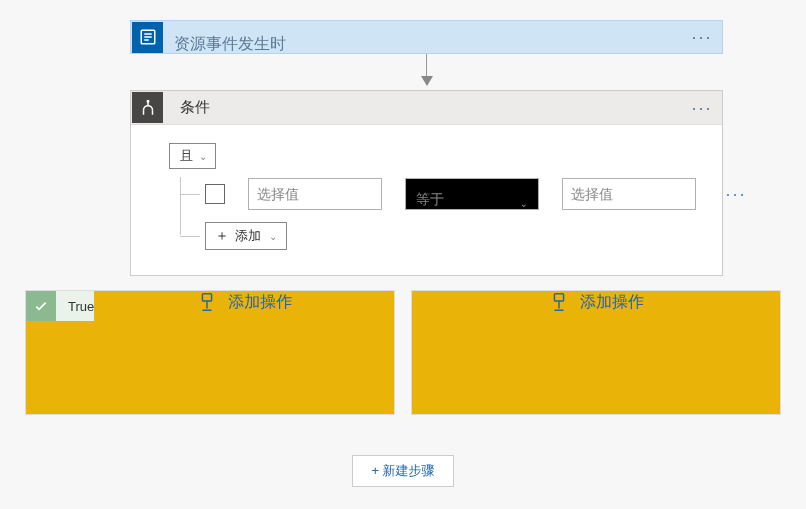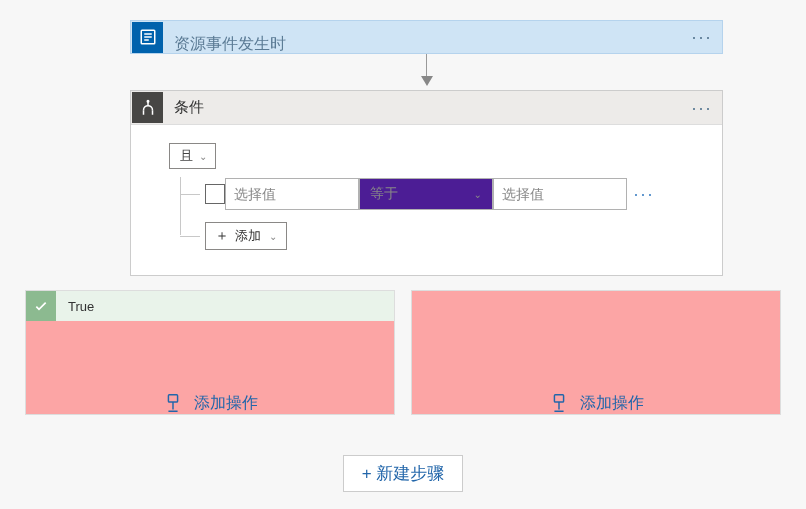--- a/index.html
+++ b/index.html
@@ -82,21 +82,21 @@
     display: flex; align-items: center;
     position: relative;
   }
   .condition-icon {
     width: 31px; height: 31px;
     background: #474644;
     display: flex; align-items: center; justify-content: center;
     margin: 1px;
     color: #fff;
   }
-  .condition-title { margin-left: 10px; font-size: 15px; color: #333; }
+  .condition-title { margin-left: 16px; font-size: 15px; color: #333; }
   .condition-body {
     padding: 18px 22px 22px 38px;
   }
 
   .group-selector {
     display: inline-flex; align-items: center;
     border: 1px solid #8a8886;
     padding: 3px 8px 3px 10px;
     font-size: 13px;
     color: #444;
@@ -118,42 +118,42 @@
     display: flex; align-items: center;
     min-height: 34px;
     position: relative;
     margin-top: 8px;
   }
   .tree-hline {
     position: absolute;
     left: 11px; top: 50%;
     width: 20px; height: 1px; background: #c8c8c8;
   }
-  .row-content { margin-left: 36px; display: flex; align-items: center; gap: 0; }
+  .row-content { margin-left: 36px; display: flex; align-items: center; gap: 23px; }
 
   .checkbox {
     width: 20px; height: 20px;
     border: 1px solid #666;
     background: #fff;
     cursor: pointer;
   }
   .value-input {
     width: 134px; height: 32px;
     border: 1px solid #b1b1b1;
     padding: 0 8px;
     font-size: 14px;
     color: #333;
     background: #fff;
   }
   .value-input::placeholder { color: #888; }
   .operator-select {
     width: 134px; height: 32px;
     border: 1px solid #b1b1b1;
-    background: #4c1d95;
-    display: flex; align-items: center; justify-content: space-between;
+    background: #000000;
+    display: flex; align-items: flex-end; justify-content: space-between;
     padding: 0 10px;
     color: #888; font-size: 14px;
     cursor: pointer;
   }
   .row-more {
     color: #4a88c7; font-size: 18px; letter-spacing: 1px;
     margin-left: 6px; cursor: pointer; line-height: 1;
   }
 
   .add-btn {
@@ -168,60 +168,60 @@
 
   
   .branches {
     display: flex; gap: 16px;
     margin-top: 14px;
     padding: 0 5px;
   }
   .branch {
     flex: 1;
     border: 1px solid #ddd;
-    background: #fca5a5;
+    background: #eab308;
     min-height: 125px;
-    display: flex; flex-direction: column;
+    display: flex; flex-direction: row;
   }
   .branch-header {
     height: 30px;
     display: flex; align-items: center;
   }
   .branch-true .branch-header { background: #e9f3ea; }
   .branch-false .branch-header { background: #fceceb; }
   .branch-badge {
     width: 30px; height: 30px;
     display: flex; align-items: center; justify-content: center;
     color: #fff;
   }
   .branch-true .branch-badge { background: #8cba90; }
   .branch-false .branch-badge { background: #e08b85; }
   .branch-label { margin-left: 12px; font-size: 13px; color: #333; }
   .branch-body {
     flex: 1;
-    display: flex; align-items: flex-end; justify-content: center;
+    display: flex; align-items: flex-start; justify-content: center;
   }
   .add-action {
     display: flex; align-items: center; gap: 10px;
     color: #2266aa; font-size: 16px;
     cursor: pointer;
   }
   .add-action svg { display: block; }
 
   
   .new-step-wrap {
     display: flex; justify-content: center;
     margin-top: 40px;
   }
   .new-step {
     border: 1px solid #ccc;
     background: #fff;
     padding: 6px 18px;
     color: #2266aa;
-    font-size: 17px;
+    font-size: 13px;
     cursor: pointer;
   }
 </style>
 </head>
 <body>
 
 <div class="canvas">
 
   <div class="trigger-card">
     <div class="trigger-icon">

